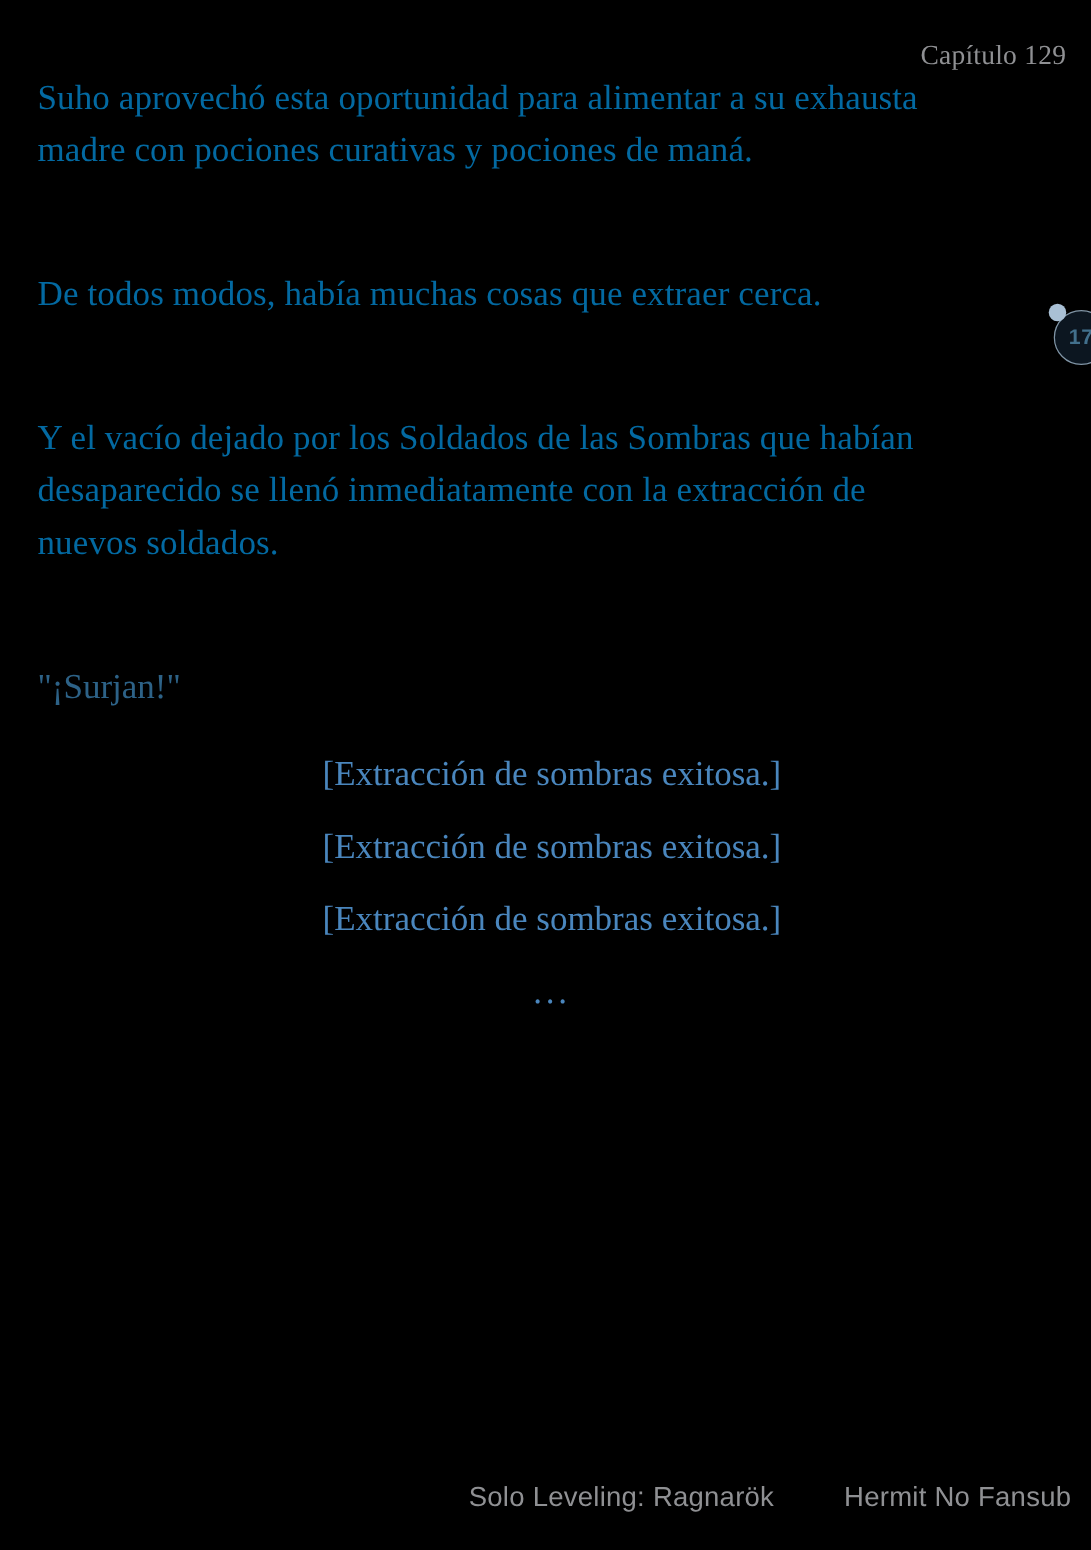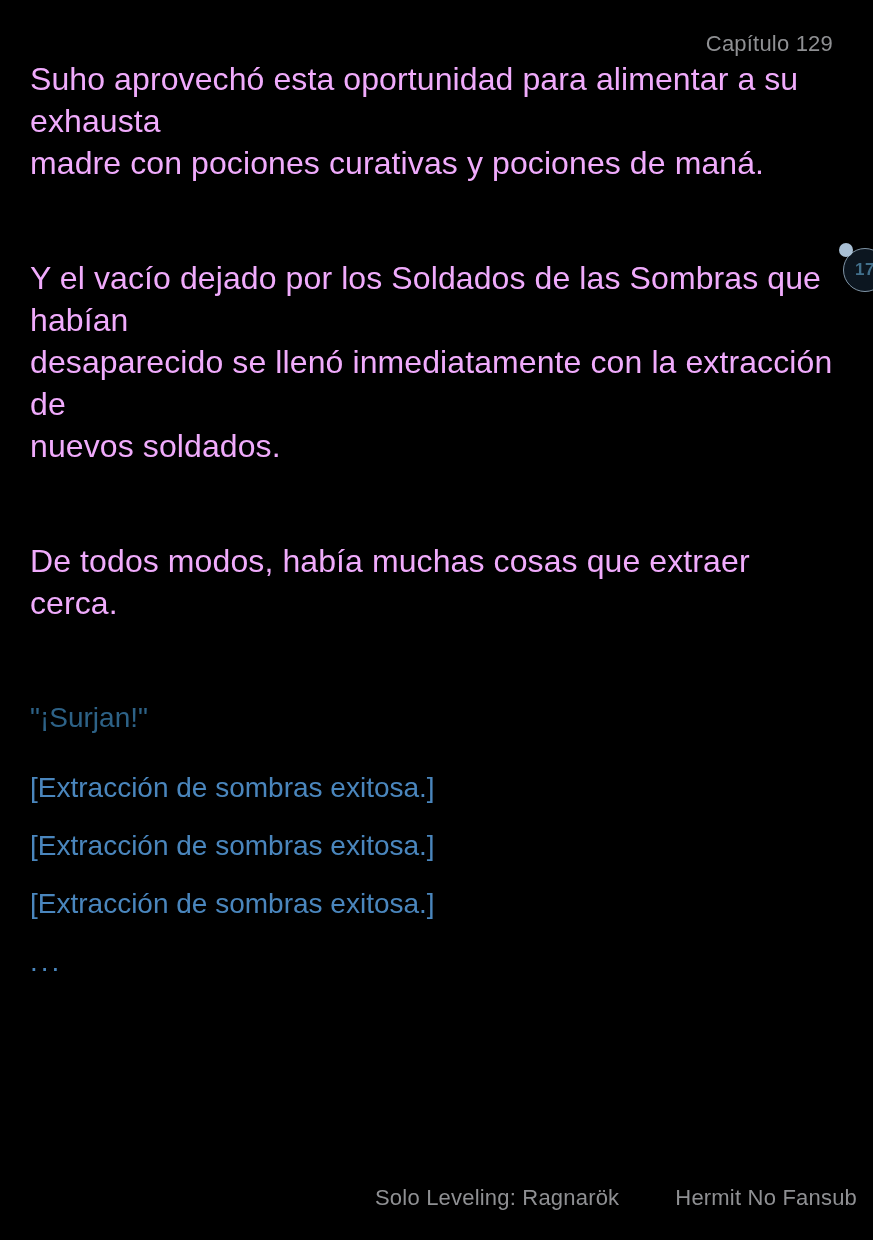--- a/index.html
+++ b/index.html
@@ -10,50 +10,52 @@
   .page {
     position: relative;
     width: 873px;
     height: 1240px;
     background: #000000;
     overflow: hidden;
     font-family: "Liberation Sans", sans-serif;
     -webkit-font-smoothing: antialiased;
   }
   .content {
-    padding: 32px 40px 0 30px;
+    padding: 32px 20px 0 30px;
+    font-family: Liberation Serif, serif;
   }
   .chapter-header {
     color: #8f9093;
     font-size: 22px;
     line-height: 24px;
     text-align: right;
     letter-spacing: 0.2px;
   }
   .para {
-    color: #f0abfc;
-    font-size: 32px;
+    color: #0369a1;
+    font-size: 28px;
     line-height: 42px;
     margin: 0 0 0 0;
     white-space: pre-line;
     letter-spacing: 0.1px;
   }
   .para.first {
     margin-top: 2px;
   }
   .gap {
     margin-top: 73px;
   }
   .dialog-line {
     color: #2d6287;
     font-size: 28px;
     line-height: 42px;
     white-space: pre-line;
   }
   .system-block {
+    text-align: center;
     margin-top: 28px;
   }
   .system-line {
     color: #4a86bd;
     font-size: 28px;
     line-height: 42px;
     margin: 0 0 16px 0;
   }
   .ellipsis-line {
     color: #4a86bd;
@@ -114,25 +116,25 @@
 <body>
 
 <div class="page">
   <div class="content">
 
     <div class="chapter-header">Capítulo 129</div>
 
     <p class="para first">Suho aprovechó esta oportunidad para alimentar a su exhausta
 madre con pociones curativas y pociones de maná.</p>
 
+    <p class="para gap">De todos modos, había muchas cosas que extraer cerca.</p>
+
     <p class="para gap">Y el vacío dejado por los Soldados de las Sombras que habían
 desaparecido se llenó inmediatamente con la extracción de
 nuevos soldados.</p>
-
-    <p class="para gap">De todos modos, había muchas cosas que extraer cerca.</p>
 
 
     <p class="dialog-line gap">"¡Surjan!"</p>
 
     <div class="system-block gap">
       <p class="system-line">[Extracción de sombras exitosa.]</p>
       <p class="system-line">[Extracción de sombras exitosa.]</p>
       <p class="system-line">[Extracción de sombras exitosa.]</p>
       <p class="ellipsis-line">...</p>
     </div>

